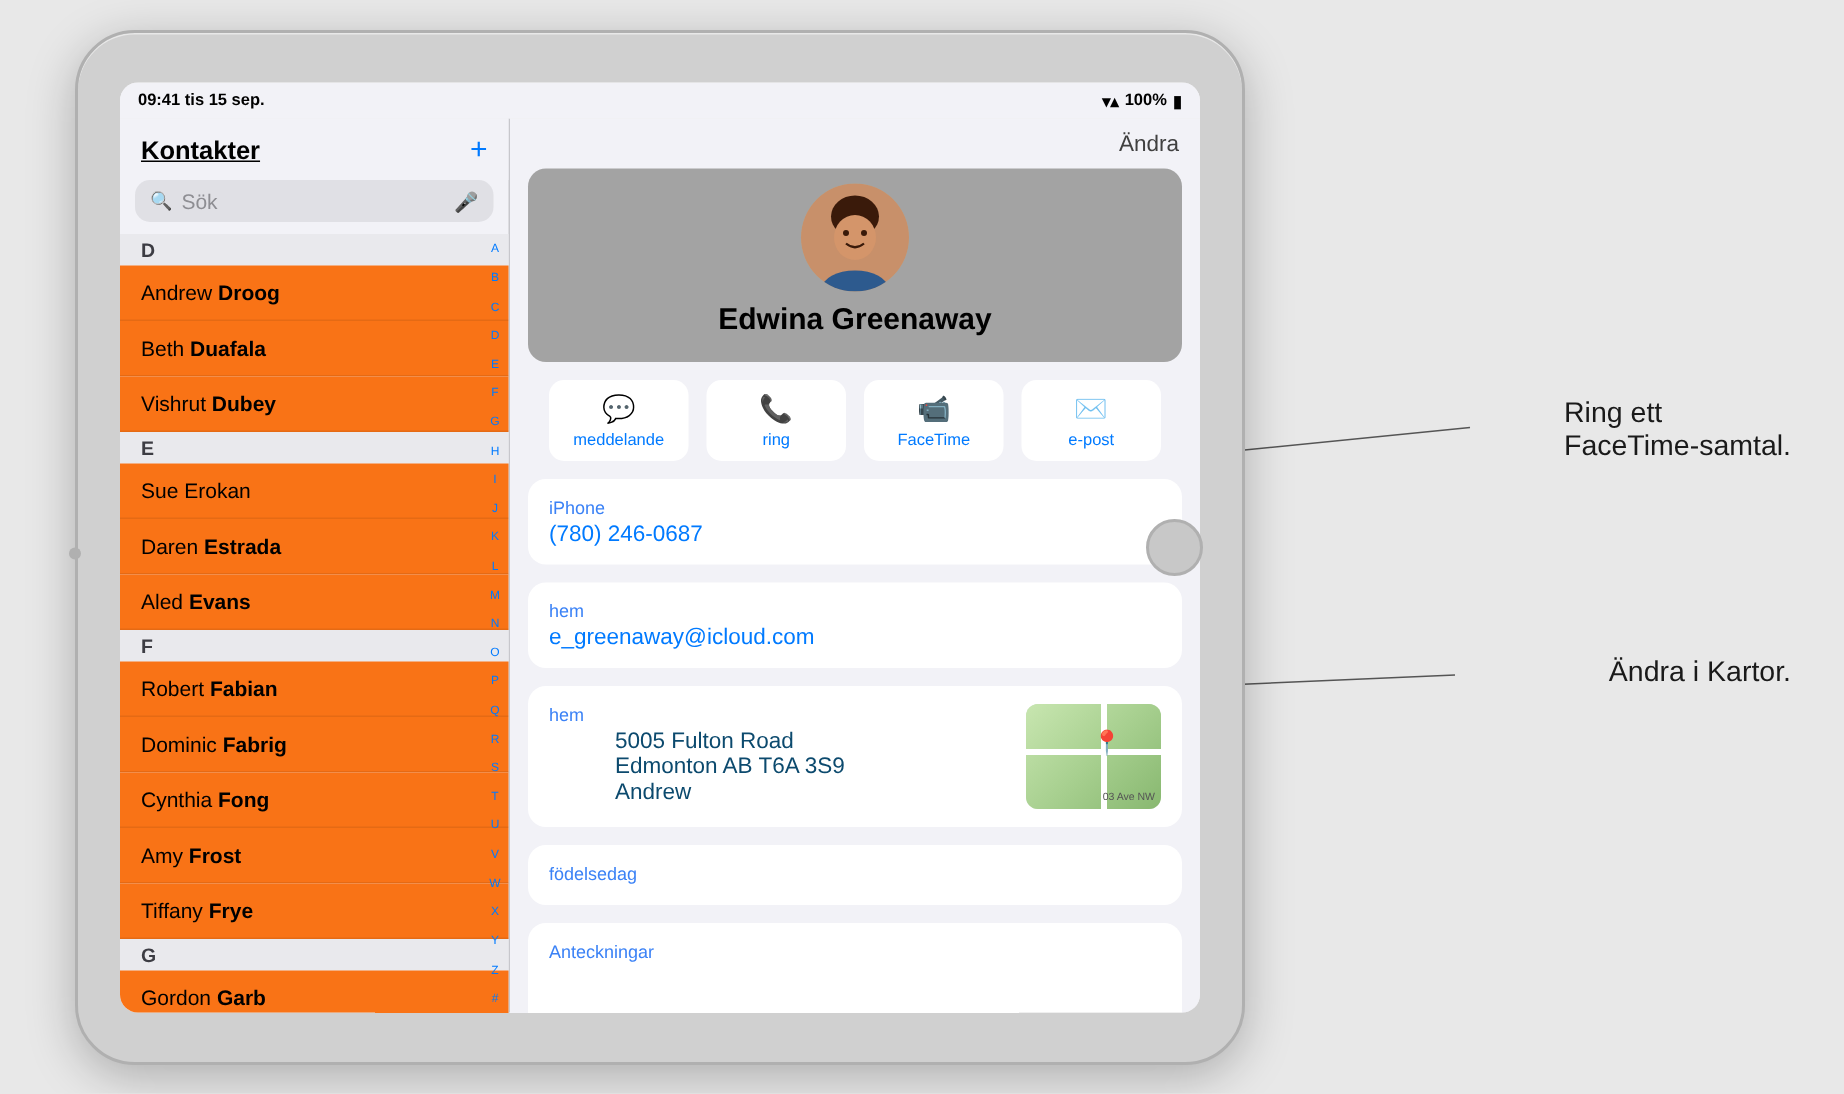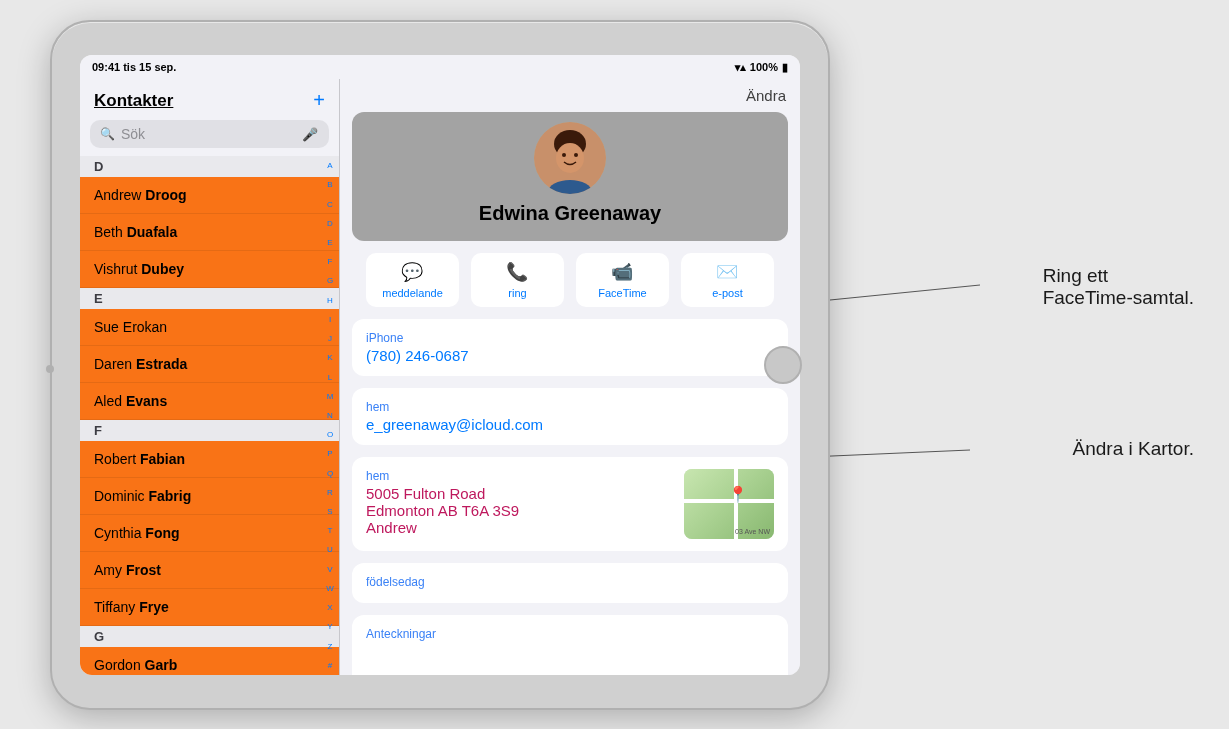--- a/index.html
+++ b/index.html
@@ -274,21 +274,22 @@
       color: #3b82f6;
       margin-bottom: 2px;
     }
 
     .info-value {
       font-size: 15px;
       color: #007aff;
     }
 
     .info-value.black {
-      color: #be185d;
+      color: #0c4a6e;
+      margin-left: 44px;
     }
 
     .address-map-row {
       display: flex;
       align-items: flex-start;
       justify-content: space-between;
       gap: 10px;
     }
 
     .address-text {

